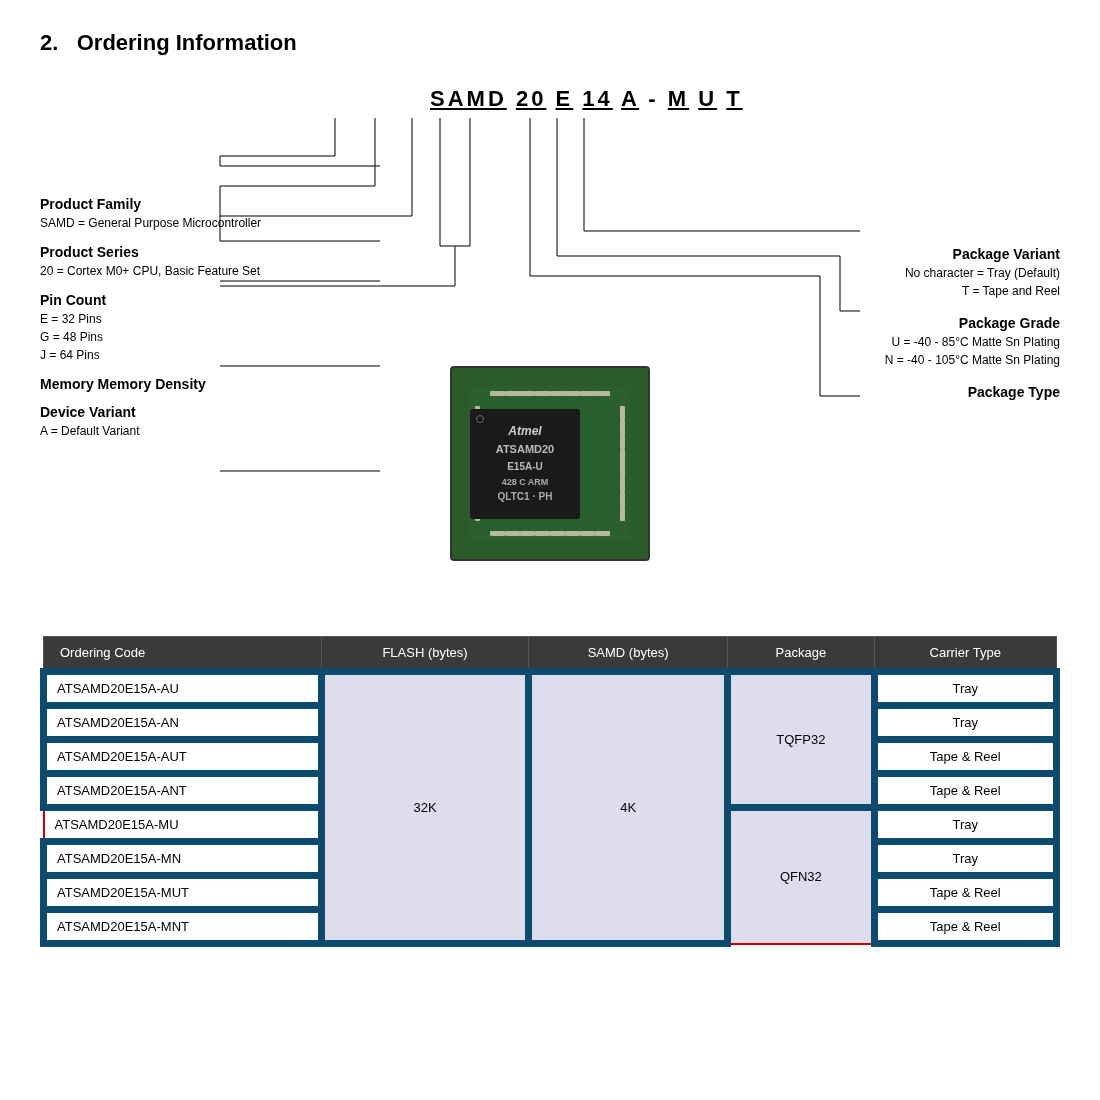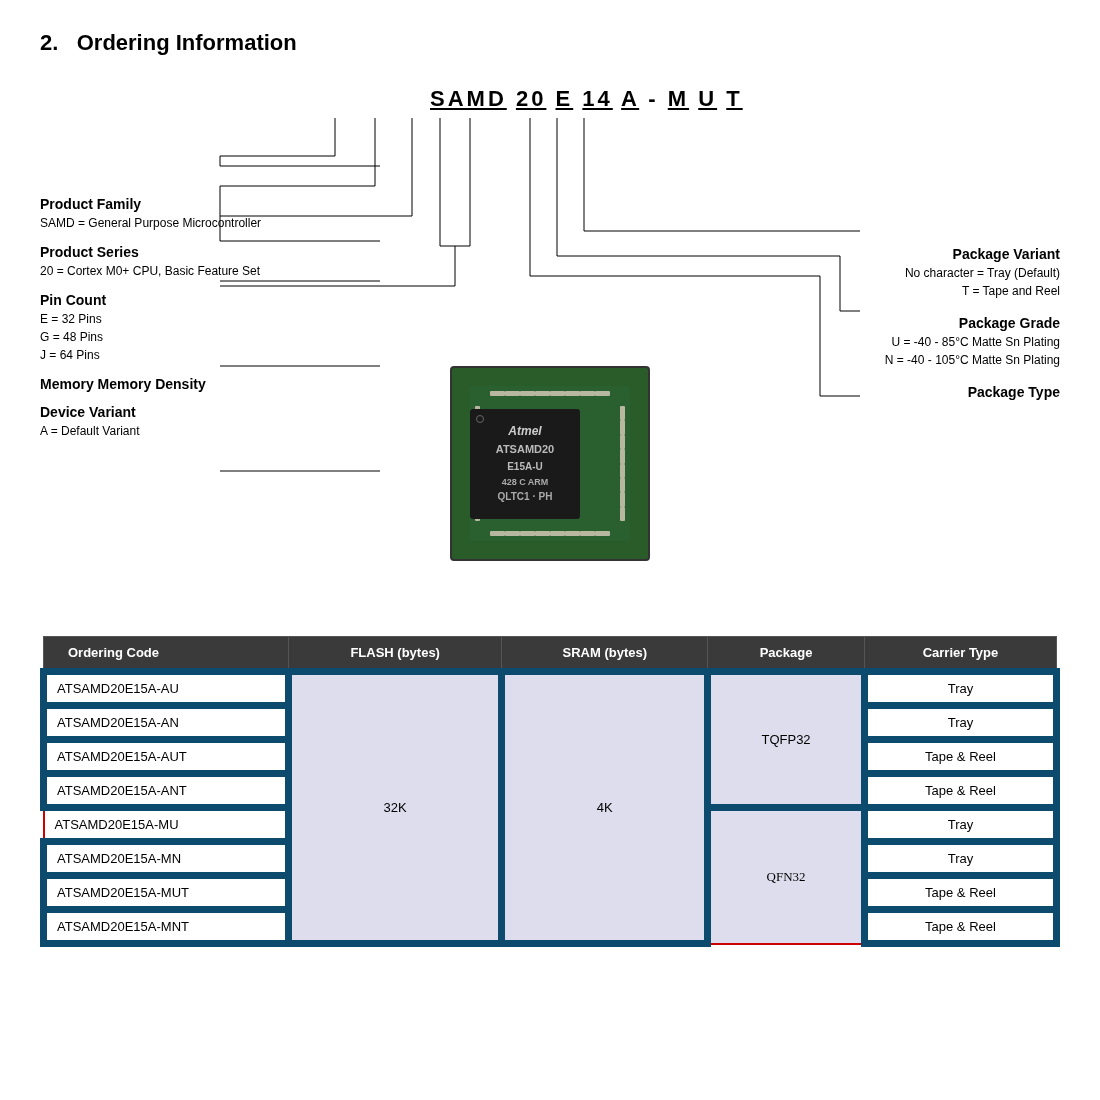--- a/index.html
+++ b/index.html
@@ -130,23 +130,23 @@
     
     .ordering-table {
       width: 100%;
       border-collapse: collapse;
       font-size: 13px;
     }
 
     .ordering-table th {
       background: #3a3a3a;
       color: #fff;
-      padding: 8px 24px;
+      padding: 8px 16px;
       text-align: center;
-      font-weight: bold;
+      font-weight: normal;
       border: 1px solid #555;
     }
 
     .ordering-table th:first-child {
       text-align: left;
     }
 
     .ordering-table td {
       padding: 6px 10px;
       border: 7px solid #0c4a6e;
@@ -157,21 +157,20 @@
       text-align: left;
       background: #fff;
     }
 
     .highlighted-row td:first-child {
       border: 2px solid #cc0000 !important;
     }
 
     .pkg-highlighted {
       border: 2px solid #cc0000 !important;
-      font-family: Liberation Serif, serif;
     }
 
     
     .rowspan-cell {
       background: #dde !important;
       vertical-align: middle;
     }
 
   </style>
 </head>
@@ -360,21 +359,21 @@
       </div>
     </div>
 
   </div>
 
   <table class="ordering-table">
     <thead>
       <tr>
         <th>Ordering Code</th>
         <th>FLASH (bytes)</th>
-        <th>SRAM (bytes)</th>
+        <th>SAMD (bytes)</th>
         <th>Package</th>
         <th>Carrier Type</th>
       </tr>
     </thead>
     <tbody>
 
       <tr>
         <td>ATSAMD20E15A-AU</td>
         <td rowspan="8" class="rowspan-cell">32K</td>
         <td rowspan="8" class="rowspan-cell">4K</td>

